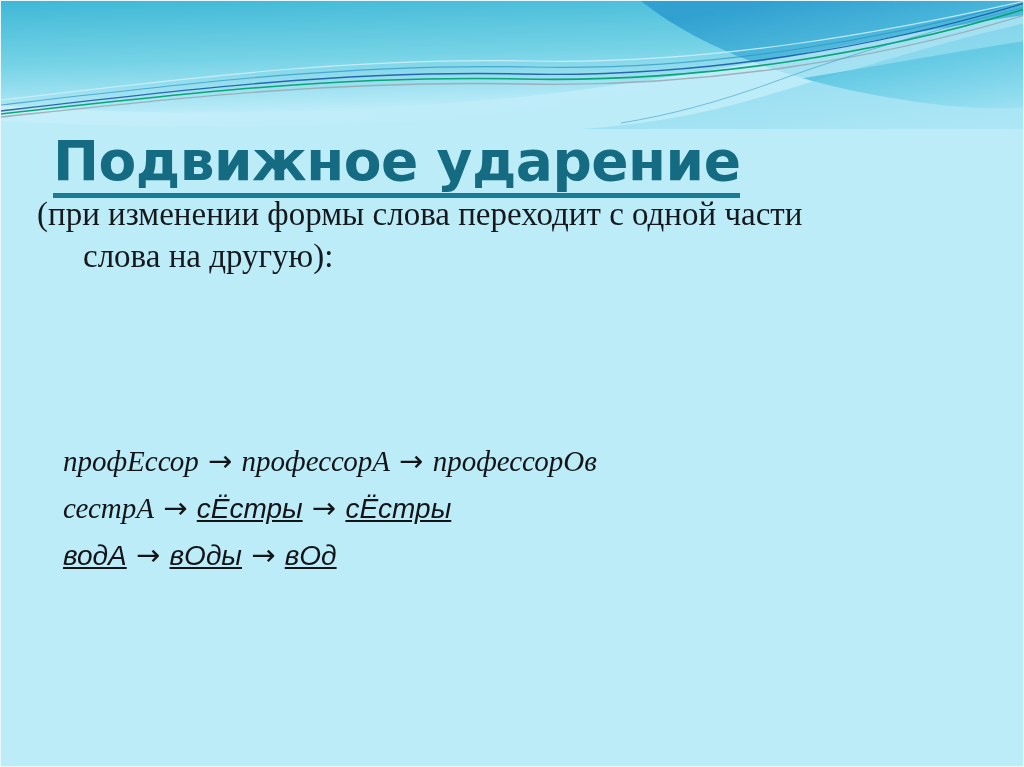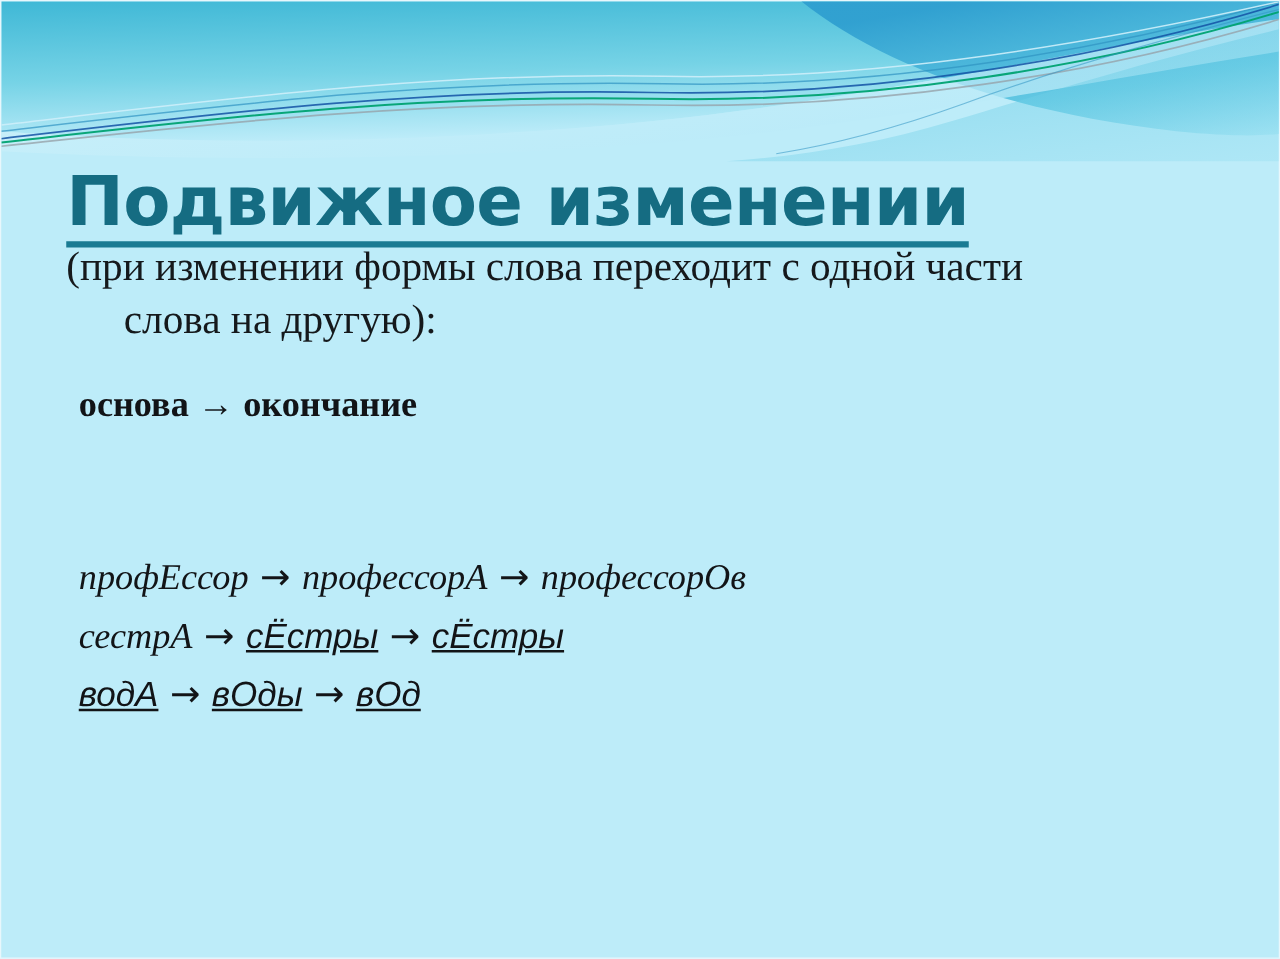--- a/index.html
+++ b/index.html
@@ -51,21 +51,21 @@
     color: #156c82;
     white-space: nowrap;
     text-decoration: none;
     display: inline-block;
     padding-bottom: 2px;
     border-bottom: 5px solid #1a7b93;
   }
 
   #subtitle {
     position: absolute;
-    left: 52px;
+    left: 36px;
     top: 192px;
     width: 930px;
     font-family: "Liberation Serif", serif;
     font-size: 33px;
     line-height: 42px;
     color: #15191c;
   }
   #subtitle .ln2 { display: block; padding-left: 46px; }
 
   #pattern-list {
@@ -142,30 +142,29 @@
     <path d="M0,116 C160,99 330,79 520,83 C700,87 880,58 1024,14" fill="none" stroke="#96a2aa" stroke-width="1.4" opacity="0.8"></path>
     <path d="M0,110 C170,90 340,69 520,73 C700,77 880,46 1024,2" fill="none" stroke="#1352a5" stroke-width="1.4" opacity="0.85"></path>
     <path d="M0,104 C180,83 350,62 530,66 C710,70 885,38 1024,0" fill="none" stroke="#2f93c2" stroke-width="1.2" opacity="0.7"></path>
     <path d="M0,99 C180,78 350,56 530,60 C710,64 890,30 1024,0" fill="none" stroke="#cdeefa" stroke-width="1.2" opacity="0.9"></path>
     <path d="M1024,6 C930,30 840,56 770,82 C720,100 670,114 620,122" fill="none" stroke="#2f93c2" stroke-width="1" opacity="0.55"></path>
   </svg>
 
   <div id="content">
 
     <div id="title-block">
-      <div id="slide-title">Подвижное изменении</div>
+      <div id="slide-title">Подвижное ударение</div>
     </div>
 
     <div id="subtitle">
       <span class="ln1">(при изменении формы слова переходит с одной части</span>
       <span class="ln2">слова на другую):</span>
     </div>
 
     <div id="pattern-list">
-      <div>основа → окончание</div>
     </div>
 
     <div id="examples">
       <div class="ex-row"><span class="serif-i">профЕссор</span><span class="arrow"> → </span><span class="serif-i">профессорА</span><span class="arrow"> → </span><span class="serif-i">профессорОв</span></div>
       <div class="ex-row"><span class="serif-i">сестрА</span><span class="arrow"> → </span><span class="sans-i">сЁстры</span><span class="arrow"> → </span><span class="sans-i">сЁстры</span></div>
       <div class="ex-row"><span class="sans-i">водА</span><span class="arrow"> → </span><span class="sans-i">вОды</span><span class="arrow"> → </span><span class="sans-i">вОд</span></div>
     </div>
 
   </div>
 </div>

